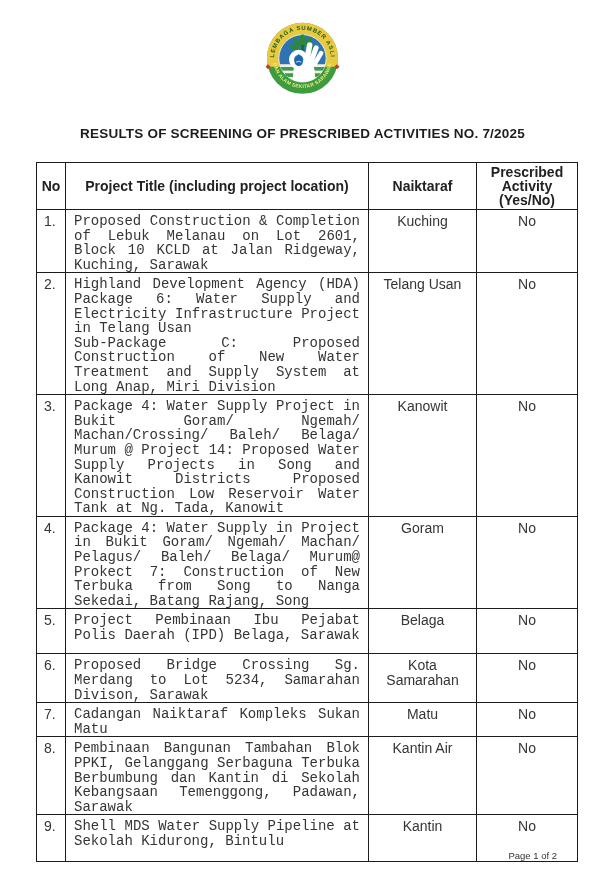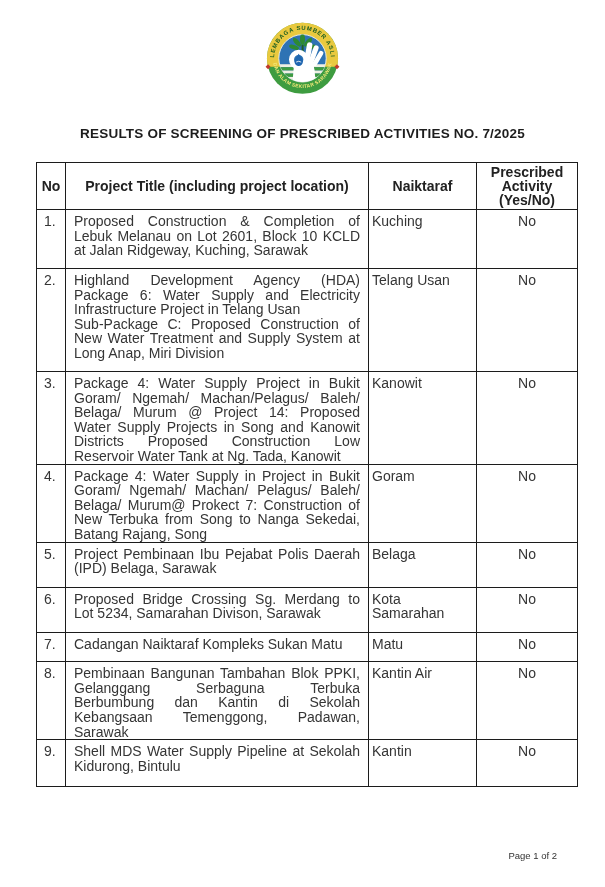--- a/index.html
+++ b/index.html
@@ -51,22 +51,22 @@
     line-height: 14px;
     padding: 2px 4px;
     color: #222222;
   }
   table.screening tbody td {
     vertical-align: top;
     line-height: 14.6px;
   }
   td.c-no { padding: 4px 2px 0 7px; text-align: left; }
   td.c-title { padding: 4px 8px 0 8px; }
-  td.c-title .para { text-align: justify; text-justify: inter-word; }
-  td.c-loc { padding: 4px 3px 10px 3px; text-align: left; }
+  td.c-title .para { text-align: justify; text-justify: inter-word; font-family: Liberation Mono, monospace; }
+  td.c-loc { padding: 4px 3px 10px 3px; text-align: center; }
   td.c-pa  { padding: 4px 3px 0 3px; text-align: center; }
   .page-footer {
     position: absolute;
     right: 48px;
     bottom: 26px;
     font-size: 9.5px;
     color: #333333;
   }
 </style>
 </head>
@@ -160,21 +160,21 @@
     <td class="c-title">
             <div class="para">Highland Development Agency (HDA) Package 6: Water Supply and Electricity Infrastructure Project in Telang Usan</div>
             <div class="para">Sub-Package C: Proposed Construction of New Water Treatment and Supply System at Long Anap, Miri Division</div>
           </td>
     <td class="c-loc">Telang Usan</td>
     <td class="c-pa">No</td>
   </tr>
         <tr style="height: 87px;">
     <td class="c-no">3.</td>
     <td class="c-title">
-            <div class="para">Package 4: Water Supply Project in Bukit Goram/ Ngemah/ Machan/Pelagus/ Baleh/ Belaga/ Murum @ Project 14: Proposed Water Supply Projects in Song and Kanowit Districts Proposed Construction Low Reservoir Water Tank at Ng. Tada, Kanowit</div>
+            <div class="para">Package 4: Water Supply Project in Bukit Goram/ Ngemah/ Machan/Crossing/ Baleh/ Belaga/ Murum @ Project 14: Proposed Water Supply Projects in Song and Kanowit Districts Proposed Construction Low Reservoir Water Tank at Ng. Tada, Kanowit</div>
           </td>
     <td class="c-loc">Kanowit</td>
     <td class="c-pa">No</td>
   </tr>
         <tr style="height: 77px;">
     <td class="c-no">4.</td>
     <td class="c-title">
             <div class="para">Package 4: Water Supply in Project in Bukit Goram/ Ngemah/ Machan/ Pelagus/ Baleh/ Belaga/ Murum@ Prokect 7: Construction of New Terbuka from Song to Nanga Sekedai, Batang Rajang, Song</div>
           </td>
     <td class="c-loc">Goram</td>

